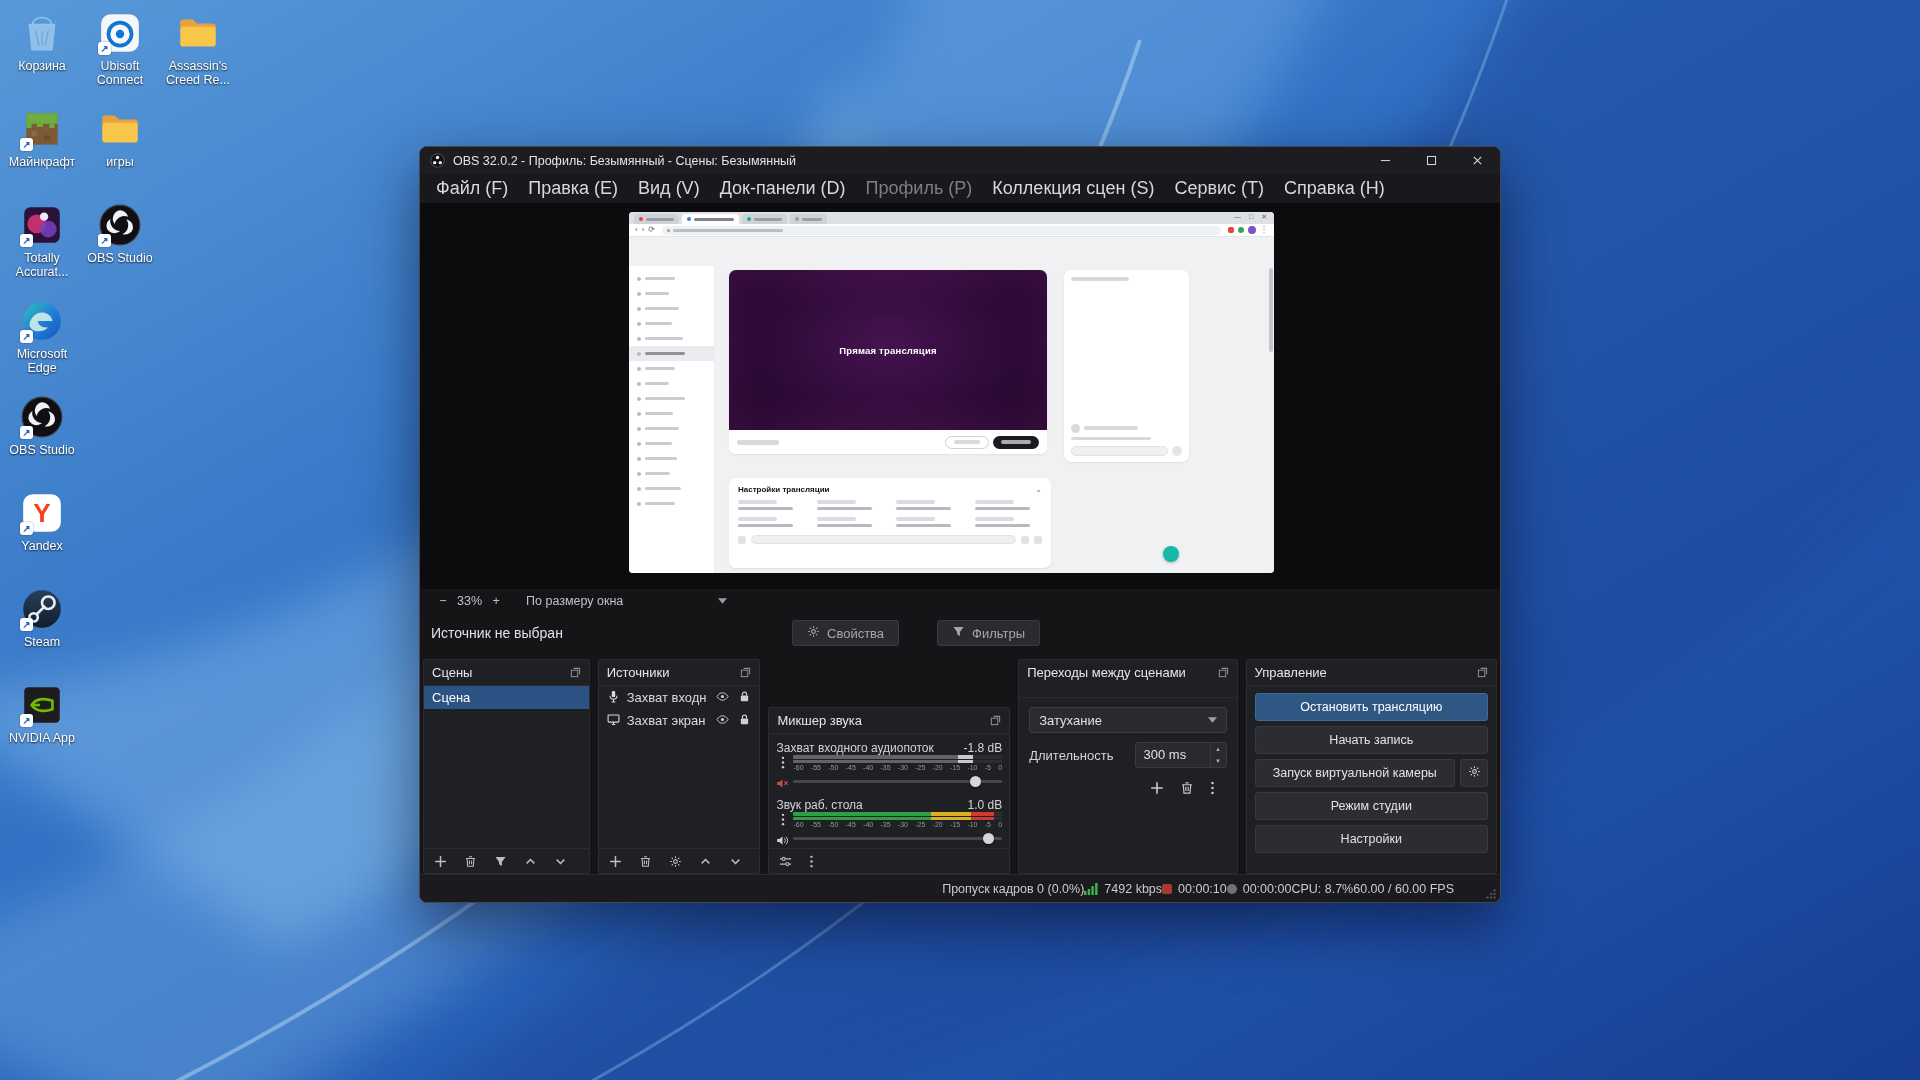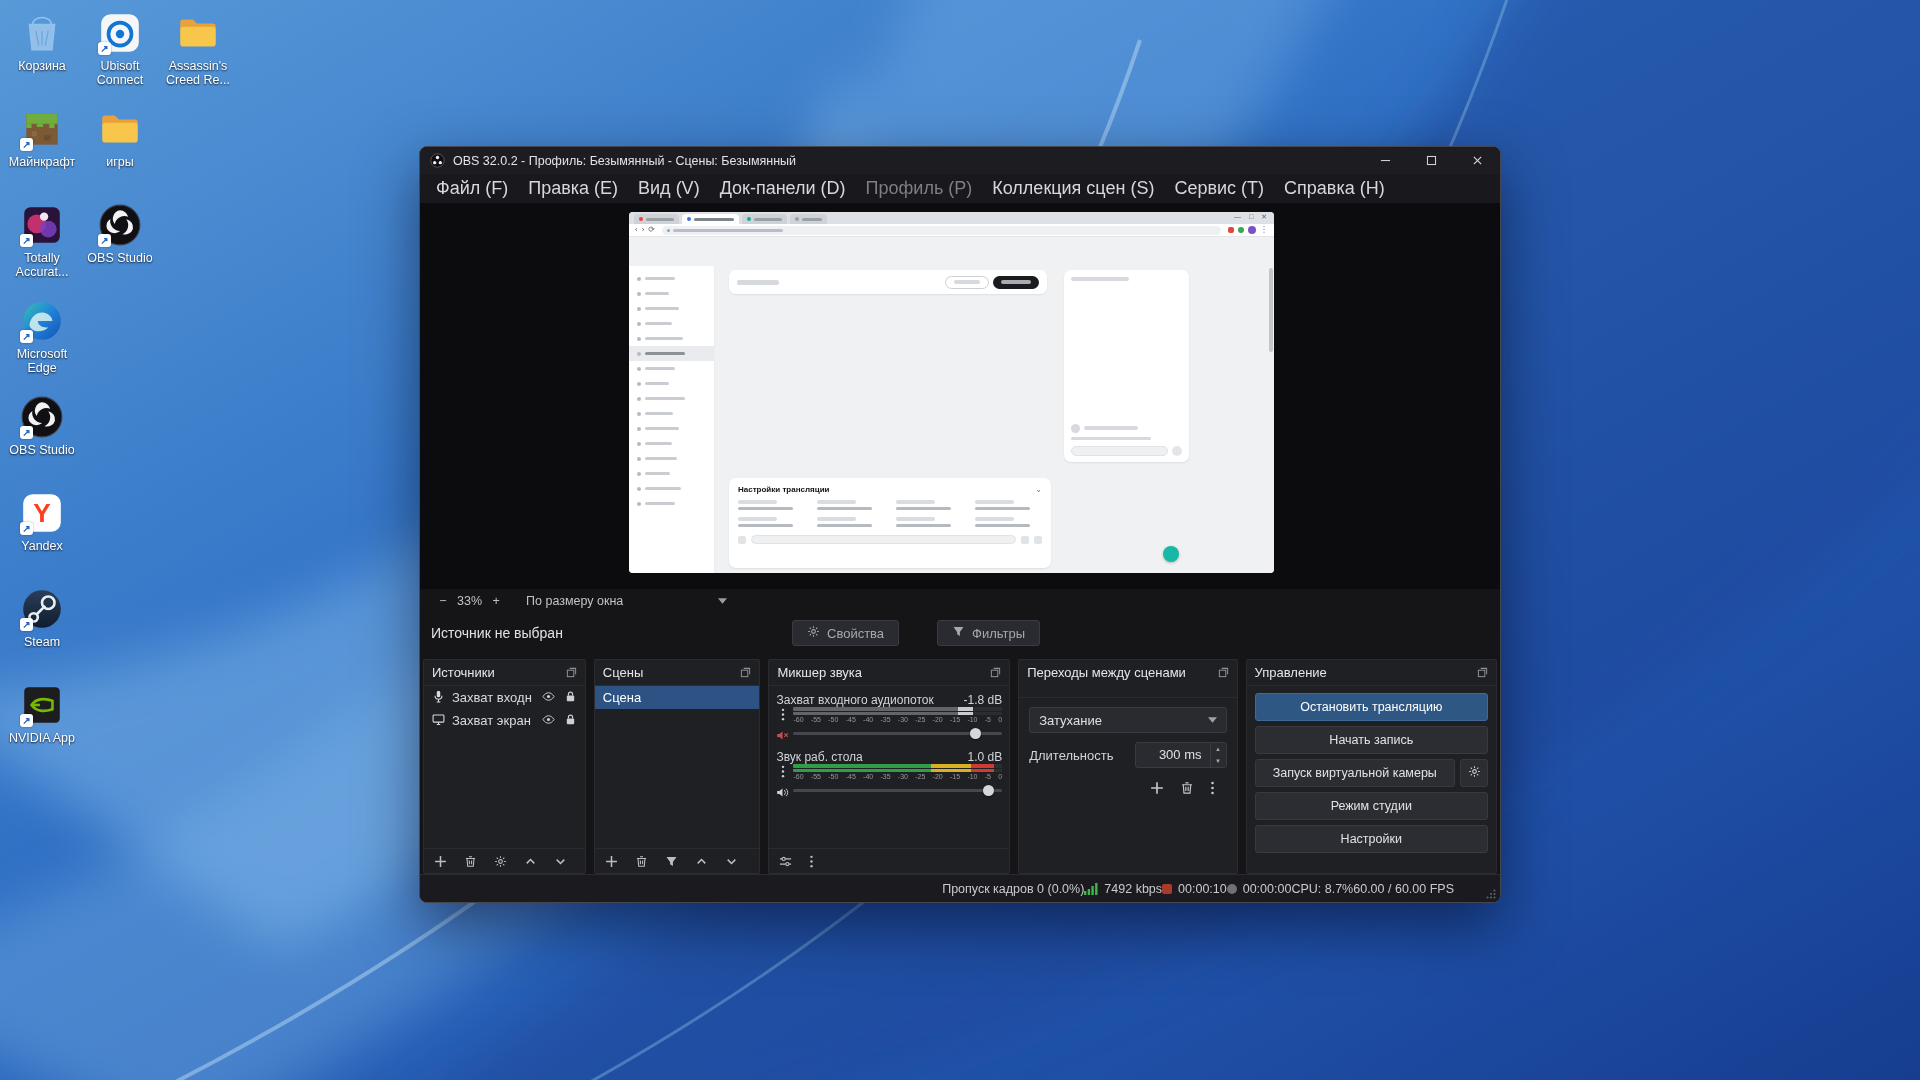--- a/index.html
+++ b/index.html
@@ -114,21 +114,21 @@
   .srctools { position:relative; height:32px; flex:0 0 32px; margin-top:4px; display:flex; align-items:center; padding:0 11px; }
   .no-src { font-size:14px; color:#e2e2e6; }
   .st-btns { position:absolute; left:372px; display:flex; gap:38px; }
   .st-btn { height:26px; display:flex; align-items:center; gap:7px; padding:0 14px; background:#2a2b30;
             border:1px solid #3a3b41; border-radius:3px; color:#a6a7ae; font-size:13px; }
   .st-btn svg { width:13px; height:13px; }
 
   
   .docks { flex:0 0 215px; height:215px; margin-top:10px; display:flex; gap:8px; padding:0 3px; }
   .panel { background:#1f2024; border:1px solid #2b2c31; border-radius:2px; display:flex; flex-direction:column; }
-  .p-scenes{width:171px;} .p-sources{width:167px;} .p-mixer{width:248px;} .p-trans{width:225px;gap:12px;} .p-controls{width:258px;}
+  .p-scenes{width:171px;} .p-sources{width:167px;} .p-mixer{width:248px;margin-top:48px;} .p-trans{width:225px;gap:12px;} .p-controls{width:258px;}
   .panel-h { height:25px; flex:0 0 25px; display:flex; align-items:center; padding:0 8px; font-size:13px; color:#e6e6ea; }
   .pop { margin-left:auto; color:#8f9095; display:flex; } .pop svg{width:11px;height:11px;}
   .panel-body { flex:1 1 auto; border-top:1px solid #2b2c31; position:relative; overflow:hidden; }
   .panel-foot { height:25px; flex:0 0 25px; border-top:1px solid #2b2c31; display:flex; align-items:center; padding:0 10px; gap:17px; color:#bcbdc3; }
   .panel-foot svg { width:13px; height:13px; display:block; }
   .scene-item { height:23px; line-height:23px; padding:0 8px; font-size:13px; color:#fff; background:#2d5384; }
   .src-row { height:23px; display:flex; align-items:center; gap:7px; padding:0 8px; font-size:13px; color:#d9d9de; }
   .src-row svg { width:13px; height:13px; }
   .src-icons { margin-left:auto; display:flex; gap:9px; color:#cfcfd5; }
 
@@ -150,21 +150,21 @@
   .mch-slider { position:relative; height:15px; margin-top:1px; }
   .sl-track { position:absolute; left:0; right:0; top:6px; height:3px; background:#47484e; border-radius:1.5px; }
   .slider-handle { position:absolute; top:2px; width:11px; height:11px; border-radius:50%; background:#d6d6da; box-shadow:0 1px 2px rgba(0,0,0,.5); }
 
   
   .trans-body { padding:9px 10px; }
   .combo { height:26px; background:#2a2b30; border:1px solid #3a3b41; border-radius:3px; display:flex; align-items:center; padding:0 9px; font-size:13px; color:#e0e0e4; }
   .combo-caret { margin-left:auto; color:#a0a1a6; display:flex; } .combo-caret svg{width:9px;height:6px;}
   .dur-row { margin-top:9px; display:flex; align-items:center; }
   .dur-label { font-size:13px; color:#d3d3d8; }
-  .spin { margin-left:auto; width:92px; height:26px; background:#2a2b30; border:1px solid #3a3b41; border-radius:3px; display:flex; overflow:hidden;text-align:right; }
+  .spin { margin-left:auto; width:92px; height:26px; background:#2a2b30; border:1px solid #3a3b41; border-radius:3px; display:flex; overflow:hidden; }
   .spin-val { flex:1; font-size:13px; color:#e0e0e4; padding:0 8px; line-height:24px; }
   .spin-arrows { width:16px; border-left:1px solid #3a3b41; display:flex; flex-direction:column; }
   .spin-arrows span { flex:1; font-size:6px; color:#a8a9ae; display:flex; align-items:center; justify-content:center; }
   .tr-actions { margin-top:13px; display:flex; justify-content:flex-end; padding-right:12px; gap:16px; color:#c6c7cc; }
   .tr-actions svg { width:14px; height:14px; display:block; }
 
   
   .controls-body { padding:7px 8px; display:flex; flex-direction:column; gap:5px; }
   .cbtn { height:28px; background:#2c2d32; border:1px solid #393a40; border-radius:3px; color:#e2e2e6; font-size:12.5px;
           display:flex; align-items:center; justify-content:center; font-family:inherit; }
@@ -501,20 +501,23 @@
               <span class="sb-dot"></span>
               <span class="sb-bar" style="width:36px"></span>
             </div>
             <div class="sb-row">
               <span class="sb-dot"></span>
               <span class="sb-bar" style="width:30px"></span>
             </div>
           </div>
         <div class="b-main">
           <div class="banner-card">
+            <div class="banner">
+              <span class="banner-title">Прямая трансляция</span>
+            </div>
             <div class="banner-foot">
               <i class="sk fbar"></i>
               <span class="fbtn light">
                   <i class="sk" style="width:26px;height:3.5px;"></i>
                 </span>
               <span class="fbtn dark">
                   <i class="sk"></i>
                 </span>
             </div>
           </div>
@@ -612,20 +615,63 @@
           <span><svg viewBox="0 0 12 12" fill="currentColor">
                 <path d="M1.4 1.8h9.2L7.3 6.4v3.8L4.7 8.6V6.4z"></path>
               </svg></span>
           <span>Фильтры</span>
         </button>
       </div>
     </div>
 
     <div class="docks">
 
+      <div class="panel p-scenes">
+        <div class="panel-h">
+            <span>Сцены</span>
+            <span class="pop">
+              <svg viewBox="0 0 12 12" fill="none" stroke="currentColor" stroke-width="1.1">
+                <rect x="1.5" y="3.5" width="7" height="7"></rect>
+                <path d="M4 1.5h6.5V8"></path>
+              </svg>
+            </span>
+          </div>
+        <div class="panel-body">
+          <div class="scene-item">Сцена</div>
+        </div>
+        <div class="panel-foot">
+          <span>
+              <svg viewBox="0 0 12 12">
+                <path d="M6 1v10M1 6h10" stroke="currentColor" stroke-width="1.4"></path>
+              </svg>
+            </span>
+          <span>
+              <svg viewBox="0 0 12 12" fill="none" stroke="currentColor" stroke-width="1">
+                <path d="M1.8 3.2h8.4M4.6 1.6h2.8M2.8 3.2l.6 7.2h5.2l.6-7.2"></path>
+                <path d="M5 5v3.6M7 5v3.6"></path>
+              </svg>
+            </span>
+          <span>
+              <svg viewBox="0 0 12 12" fill="currentColor">
+                <path d="M1.4 1.8h9.2L7.3 6.4v3.8L4.7 8.6V6.4z"></path>
+              </svg>
+            </span>
+          <span>
+              <svg viewBox="0 0 12 12" fill="none" stroke="currentColor" stroke-width="1.4">
+                <path d="M2.5 7.7 6 4.2 9.5 7.7"></path>
+              </svg>
+            </span>
+          <span>
+              <svg viewBox="0 0 12 12" fill="none" stroke="currentColor" stroke-width="1.4">
+                <path d="M2.5 4.3 6 7.8 9.5 4.3"></path>
+              </svg>
+            </span>
+        </div>
+      </div>
+
       <div class="panel p-sources">
         <div class="panel-h">
             <span>Источники</span>
             <span class="pop">
               <svg viewBox="0 0 12 12" fill="none" stroke="currentColor" stroke-width="1.1">
                 <rect x="1.5" y="3.5" width="7" height="7"></rect>
                 <path d="M4 1.5h6.5V8"></path>
               </svg>
             </span>
           </div>
@@ -674,63 +720,20 @@
           <span>
               <svg viewBox="0 0 12 12" fill="none" stroke="currentColor" stroke-width="1">
                 <path d="M1.8 3.2h8.4M4.6 1.6h2.8M2.8 3.2l.6 7.2h5.2l.6-7.2"></path>
                 <path d="M5 5v3.6M7 5v3.6"></path>
               </svg>
             </span>
           <span>
               <svg viewBox="0 0 16 16" fill="none" stroke="currentColor" stroke-width="1.3">
                 <circle cx="8" cy="8" r="2.3"></circle>
                 <path d="M8 1.4v2.2M8 12.4v2.2M1.4 8h2.2M12.4 8h2.2M3.3 3.3l1.5 1.5M11.2 11.2l1.5 1.5M12.7 3.3l-1.5 1.5M4.8 11.2l-1.5 1.5"></path>
-              </svg>
-            </span>
-          <span>
-              <svg viewBox="0 0 12 12" fill="none" stroke="currentColor" stroke-width="1.4">
-                <path d="M2.5 7.7 6 4.2 9.5 7.7"></path>
-              </svg>
-            </span>
-          <span>
-              <svg viewBox="0 0 12 12" fill="none" stroke="currentColor" stroke-width="1.4">
-                <path d="M2.5 4.3 6 7.8 9.5 4.3"></path>
-              </svg>
-            </span>
-        </div>
-      </div>
-
-      <div class="panel p-scenes">
-        <div class="panel-h">
-            <span>Сцены</span>
-            <span class="pop">
-              <svg viewBox="0 0 12 12" fill="none" stroke="currentColor" stroke-width="1.1">
-                <rect x="1.5" y="3.5" width="7" height="7"></rect>
-                <path d="M4 1.5h6.5V8"></path>
-              </svg>
-            </span>
-          </div>
-        <div class="panel-body">
-          <div class="scene-item">Сцена</div>
-        </div>
-        <div class="panel-foot">
-          <span>
-              <svg viewBox="0 0 12 12">
-                <path d="M6 1v10M1 6h10" stroke="currentColor" stroke-width="1.4"></path>
-              </svg>
-            </span>
-          <span>
-              <svg viewBox="0 0 12 12" fill="none" stroke="currentColor" stroke-width="1">
-                <path d="M1.8 3.2h8.4M4.6 1.6h2.8M2.8 3.2l.6 7.2h5.2l.6-7.2"></path>
-                <path d="M5 5v3.6M7 5v3.6"></path>
-              </svg>
-            </span>
-          <span>
-              <svg viewBox="0 0 12 12" fill="currentColor">
-                <path d="M1.4 1.8h9.2L7.3 6.4v3.8L4.7 8.6V6.4z"></path>
               </svg>
             </span>
           <span>
               <svg viewBox="0 0 12 12" fill="none" stroke="currentColor" stroke-width="1.4">
                 <path d="M2.5 7.7 6 4.2 9.5 7.7"></path>
               </svg>
             </span>
           <span>
               <svg viewBox="0 0 12 12" fill="none" stroke="currentColor" stroke-width="1.4">
                 <path d="M2.5 4.3 6 7.8 9.5 4.3"></path>

